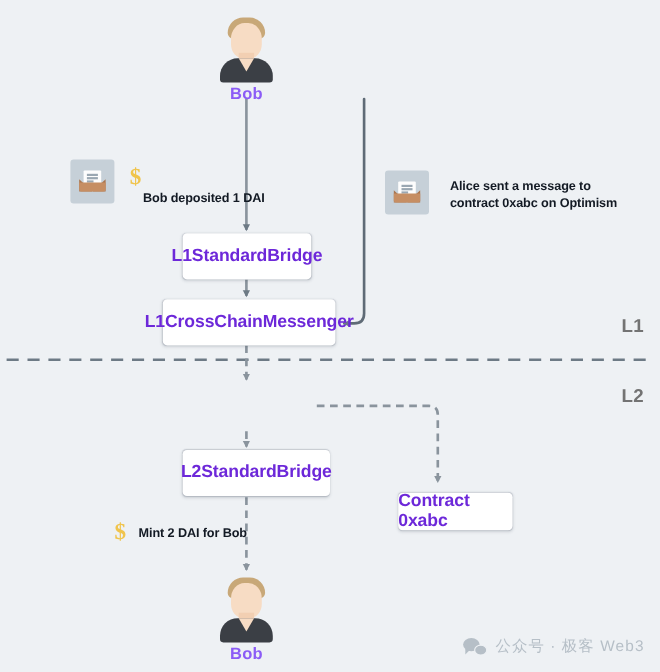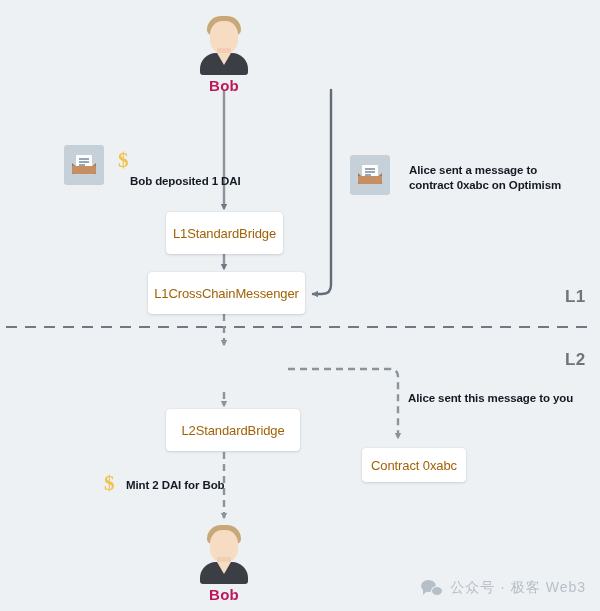--- a/index.html
+++ b/index.html
@@ -9,21 +9,21 @@
     font-family:"Liberation Sans", sans-serif;
     position:relative;
     overflow:hidden;
   }
   #stage { position:absolute; inset:0; }
 
   
   .person { position:absolute; width:70px; text-align:center; }
   .person .av { width:70px; height:62px; position:relative; margin:0 auto; }
   .person .name {
-    font-size:15px; font-weight:bold; color:#be185d;
+    font-size:15px; font-weight:bold; color:#8b5cf6;
     letter-spacing:0.2px; margin-top:3px;
   }
   .hair { position:absolute; left:50%; transform:translateX(-50%); }
   .face {
     position:absolute; left:50%; transform:translateX(-50%);
     background:#f7dcc4; border-radius:44% 44% 40% 40%;
   }
   .body-s { position:absolute; left:50%; transform:translateX(-50%); }
 
   
@@ -54,21 +54,21 @@
     border-radius:15px 15px 3px 3px; }
   .alice .collar { position:absolute; left:50%; transform:translateX(-50%);
     top:42px; width:16px; height:7px; background:#f7dcc4;
     border-radius:0 0 8px 8px; }
 
   
   .cbox {
     position:absolute; background:#ffffff; border-radius:4px;
     box-shadow:0 1px 3px rgba(40,50,70,.16), 0 0 1px rgba(40,50,70,.18);
     display:flex; align-items:center; justify-content:center;
-    font-size:13px; font-weight:normal; color:#a16207; letter-spacing:-0.1px;
+    font-size:16px; font-weight:bold; color:#6d28d9; letter-spacing:-0.1px;
   }
 
   
   .envwrap { position:absolute; width:40px; height:40px; background:#c6d0d8;
     border-radius:3px; }
   .env { position:absolute; left:8px; top:10px; width:24px; height:19px; }
   .env .paper { position:absolute; left:4px; top:0; width:16px; height:14px;
     background:#fdfdfd; border-radius:1px; }
   .env .paper i { position:absolute; left:3px; display:block; height:1.5px;
     background:#9aa7b2; }
@@ -197,21 +197,20 @@
   <div class="cbox" style="left:148px; top:272px; width:157px; height:42px;">L1CrossChainMessenger</div>
 
 
   <div class="cbox" style="left:166px; top:409px; width:134px; height:42px;">L2StandardBridge</div>
 
   <div class="cbox" style="left:362px; top:448px; width:104px; height:34px;">Contract 0xabc</div>
 
   <div class="layer-lbl" style="left:565px; top:287px;">L1</div>
   <div class="layer-lbl" style="left:565px; top:350px;">L2</div>
 
-  <div class="lbl" style="left:408px; top:391px;">Alice sent this message to you</div>
 
   <div class="dollar" style="left:104px; top:471px;">$</div>
   <div class="lbl" style="left:126px; top:478px;">Mint 2 DAI for Bob</div>
 
   <div class="wm">
     <span class="wechat">
       <span class="b1"></span>
         <span class="b2"></span>
     </span>
     <span>公众号 · 极客 Web3</span>

